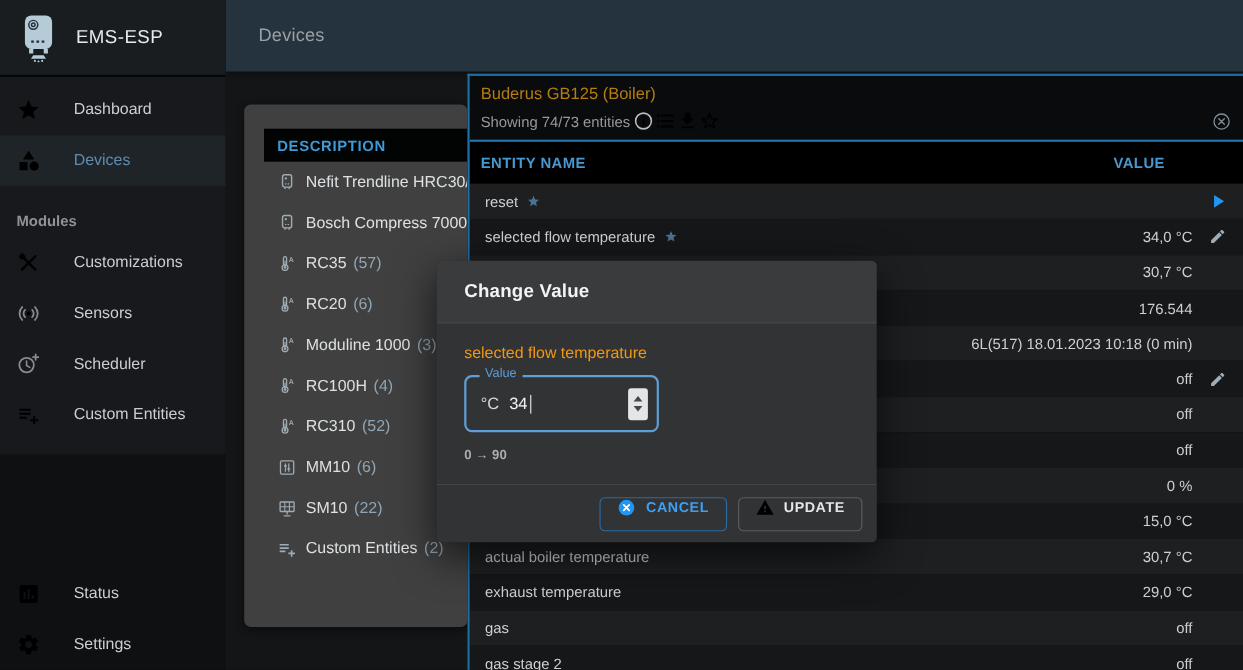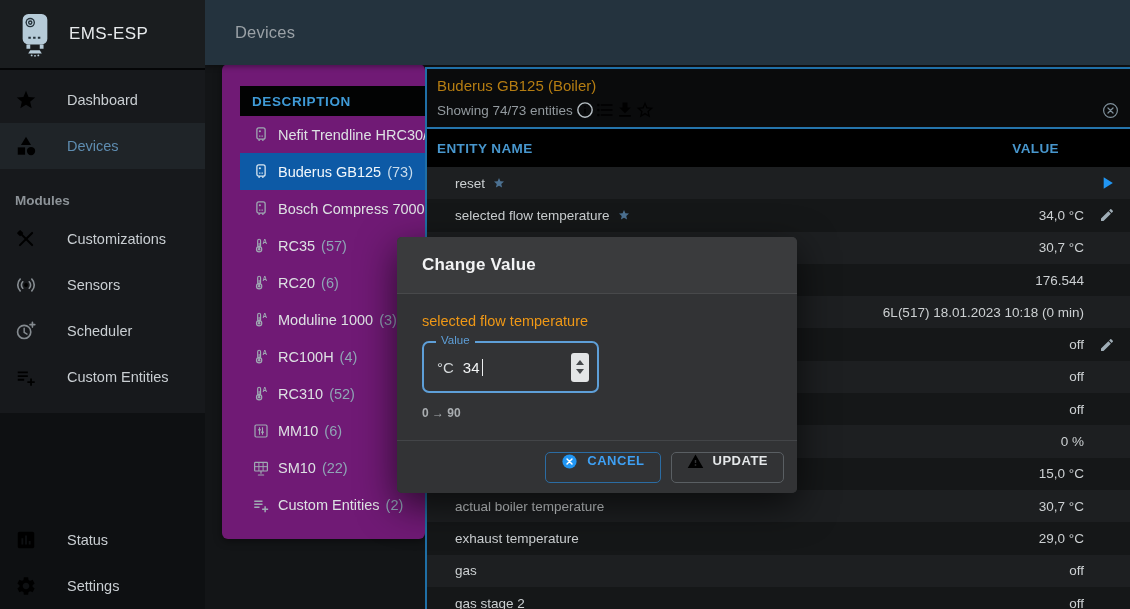--- a/index.html
+++ b/index.html
@@ -27,21 +27,21 @@
   .sb-item{height:46px;display:flex;align-items:center;padding-left:15px;cursor:pointer;}
   .sb-item .nav-ic{width:22px;height:22px;color:#858b90;flex:none;}
   .sb-item .sb-label{margin-left:30px;font-size:14.5px;color:#c9ced2;white-space:nowrap;}
   .sb-item.active{background:#1f2428;}
   .sb-item.active .nav-ic{color:#3f93d4;}
   .sb-item.active .sb-label{color:#5e8cb0;}
   .sb-section{margin:24px 0 8px 15px;font-size:13.5px;font-weight:bold;color:#8d9398;}
   .sb-bottom{margin-top:auto;}
 
   
-  .device-card{position:absolute;left:222px;top:64px;width:203px;height:475px;background:#701a75;
+  .device-card{position:absolute;left:222px;top:95px;width:203px;height:475px;background:#404040;
     border-radius:6px;z-index:5;overflow:hidden;box-shadow:0 2px 8px rgba(0,0,0,.45);}
   .dev-table{margin-left:18px;margin-top:22px;}
   .dev-head{height:30px;background:#020303;display:flex;align-items:center;padding-left:12px;
     font-size:13.5px;font-weight:bold;letter-spacing:.6px;color:#3f9ad6;}
   .dev-row{height:37px;display:flex;align-items:center;padding-left:12px;white-space:nowrap;cursor:pointer;}
   .dev-row .dev-ic{width:18px;height:18px;color:#9fabb3;flex:none;}
   .dev-name{margin-left:8px;font-size:14.5px;color:#dde1e3;}
   .dev-count{margin-left:6px;font-size:14.5px;color:#8fa5b5;}
   .dev-row.sel{background:#0d5aa6;}
   .dev-row.sel .dev-ic{color:#dbe8f2;}
@@ -55,21 +55,21 @@
   .ep-title{padding:8px 0 0 10px;font-size:15px;color:#b57d12;}
   .ep-toolbar{display:flex;align-items:center;margin-top:6px;padding:0 10px;}
   .ep-showing{font-size:13.5px;color:#939a9f;margin-right:2px;}
   .tool-ic{width:20px;height:20px;color:#b7bfc4;cursor:pointer;}
   .close-ic{width:19px;height:19px;color:#7f909b;margin-left:auto;cursor:pointer;}
   .ep-thead{height:38px;background:#000;display:flex;align-items:center;padding:0 0 0 10px;
     font-size:13.5px;font-weight:bold;letter-spacing:.4px;color:#4897ce;}
   .sort-ic{width:16px;height:16px;color:#5e9ac4;margin-left:9px;cursor:pointer;}
   .th-flex{flex:1;}
   .th-slot{width:46px;flex:none;}
-  .erow{height:32.3px;display:flex;align-items:center;padding-left:28px;box-sizing:border-box;}
+  .erow{height:32.3px;display:flex;align-items:center;padding-left:14px;box-sizing:border-box;}
   .erow.odd{background:#1d1f21;}
   .erow.even{background:#151718;}
   .ename{font-size:13.5px;color:#ccd0d2;white-space:nowrap;}
   .fav-ic{width:12px;height:12px;color:#4c7192;margin-left:8px;}
   .eflex{flex:1;}
   .evalue{font-size:13.5px;color:#ccd0d2;white-space:nowrap;}
   .eslot{width:46px;flex:none;display:flex;align-items:center;justify-content:center;}
   .edit-ic{width:16px;height:16px;color:#9fadb6;cursor:pointer;}
   .play-ic{width:20px;height:20px;color:#2196f3;cursor:pointer;}
 
@@ -283,27 +283,20 @@
 <div class="device-card">
   <div class="dev-table">
     <div class="dev-head">DESCRIPTION</div>
     <div>
         <div class="dev-row">
           <svg class="ic dev-ic">
             <use href="#i-boiler"></use>
           </svg>
           <span class="dev-name">Nefit Trendline HRC30/C</span>
         </div>
-        <div class="dev-row sel">
-          <svg class="ic dev-ic">
-            <use href="#i-boiler"></use>
-          </svg>
-          <span class="dev-name">Buderus GB125</span>
-          <span class="dev-count">(73)</span>
-        </div>
         <div class="dev-row">
           <svg class="ic dev-ic">
             <use href="#i-boiler"></use>
           </svg>
           <span class="dev-name">Bosch Compress 7000i</span>
         </div>
         <div class="dev-row">
           <svg class="ic dev-ic">
             <use href="#i-thermostat"></use>
           </svg>

